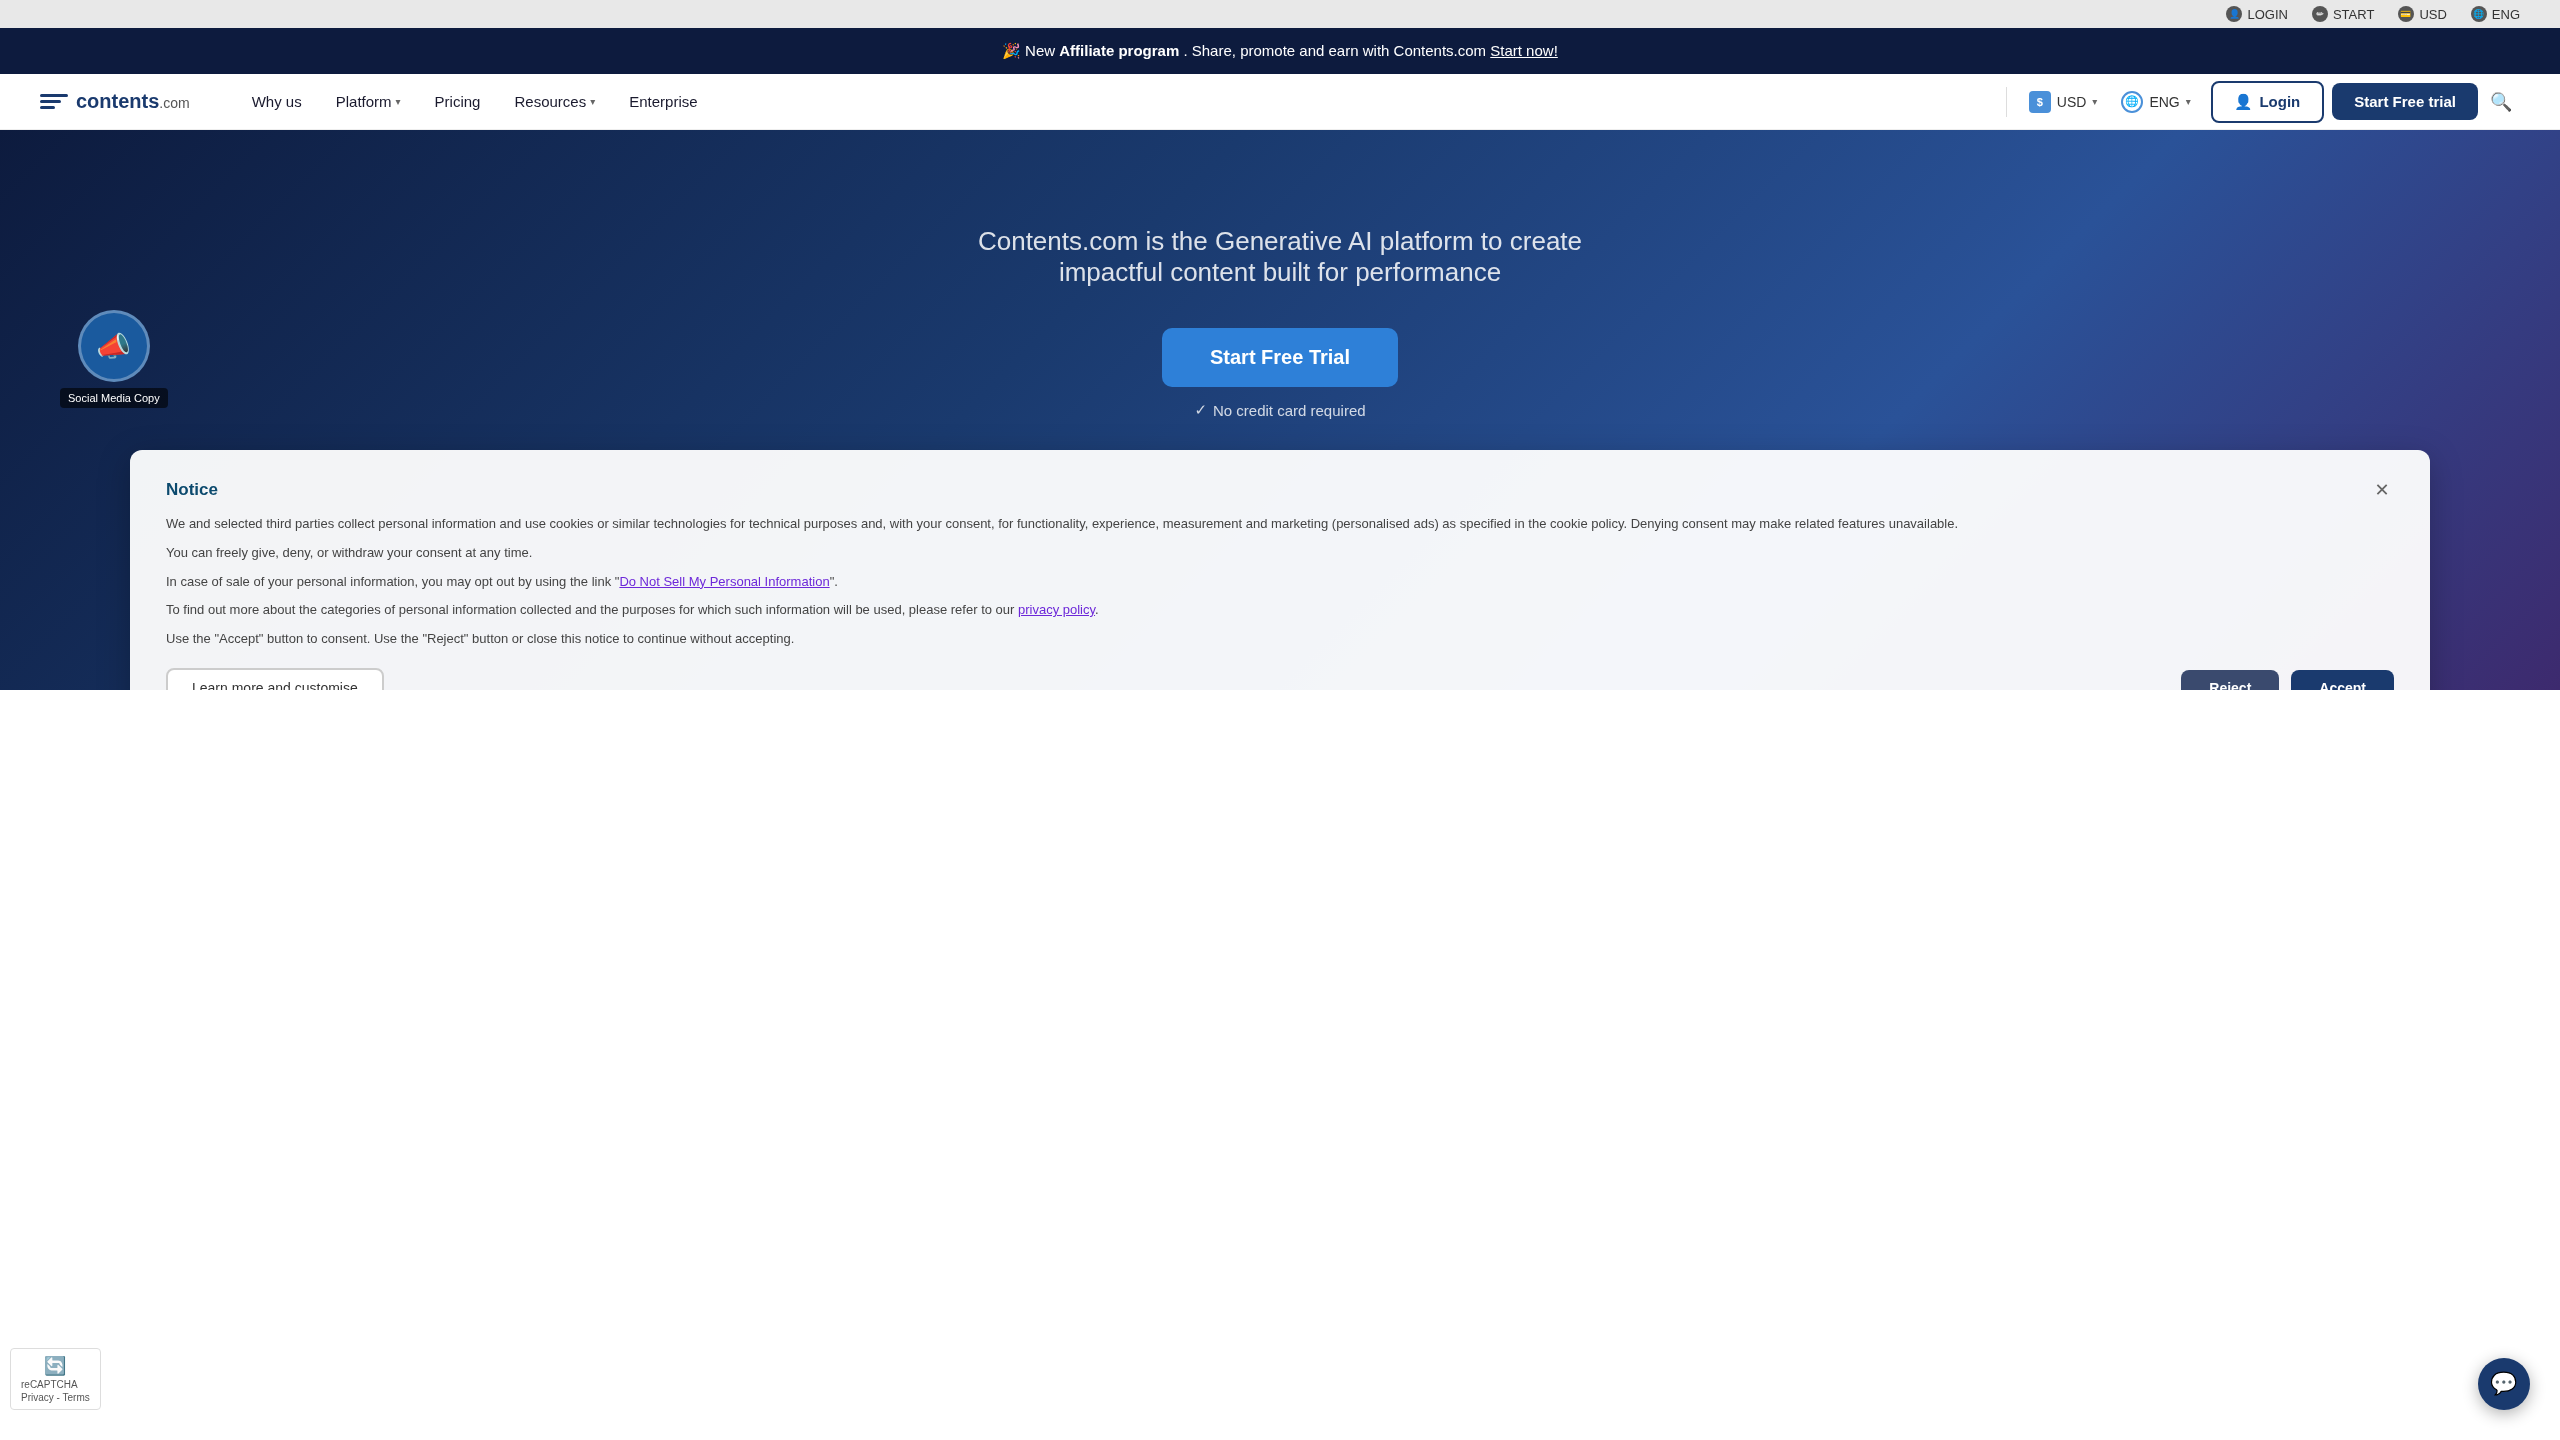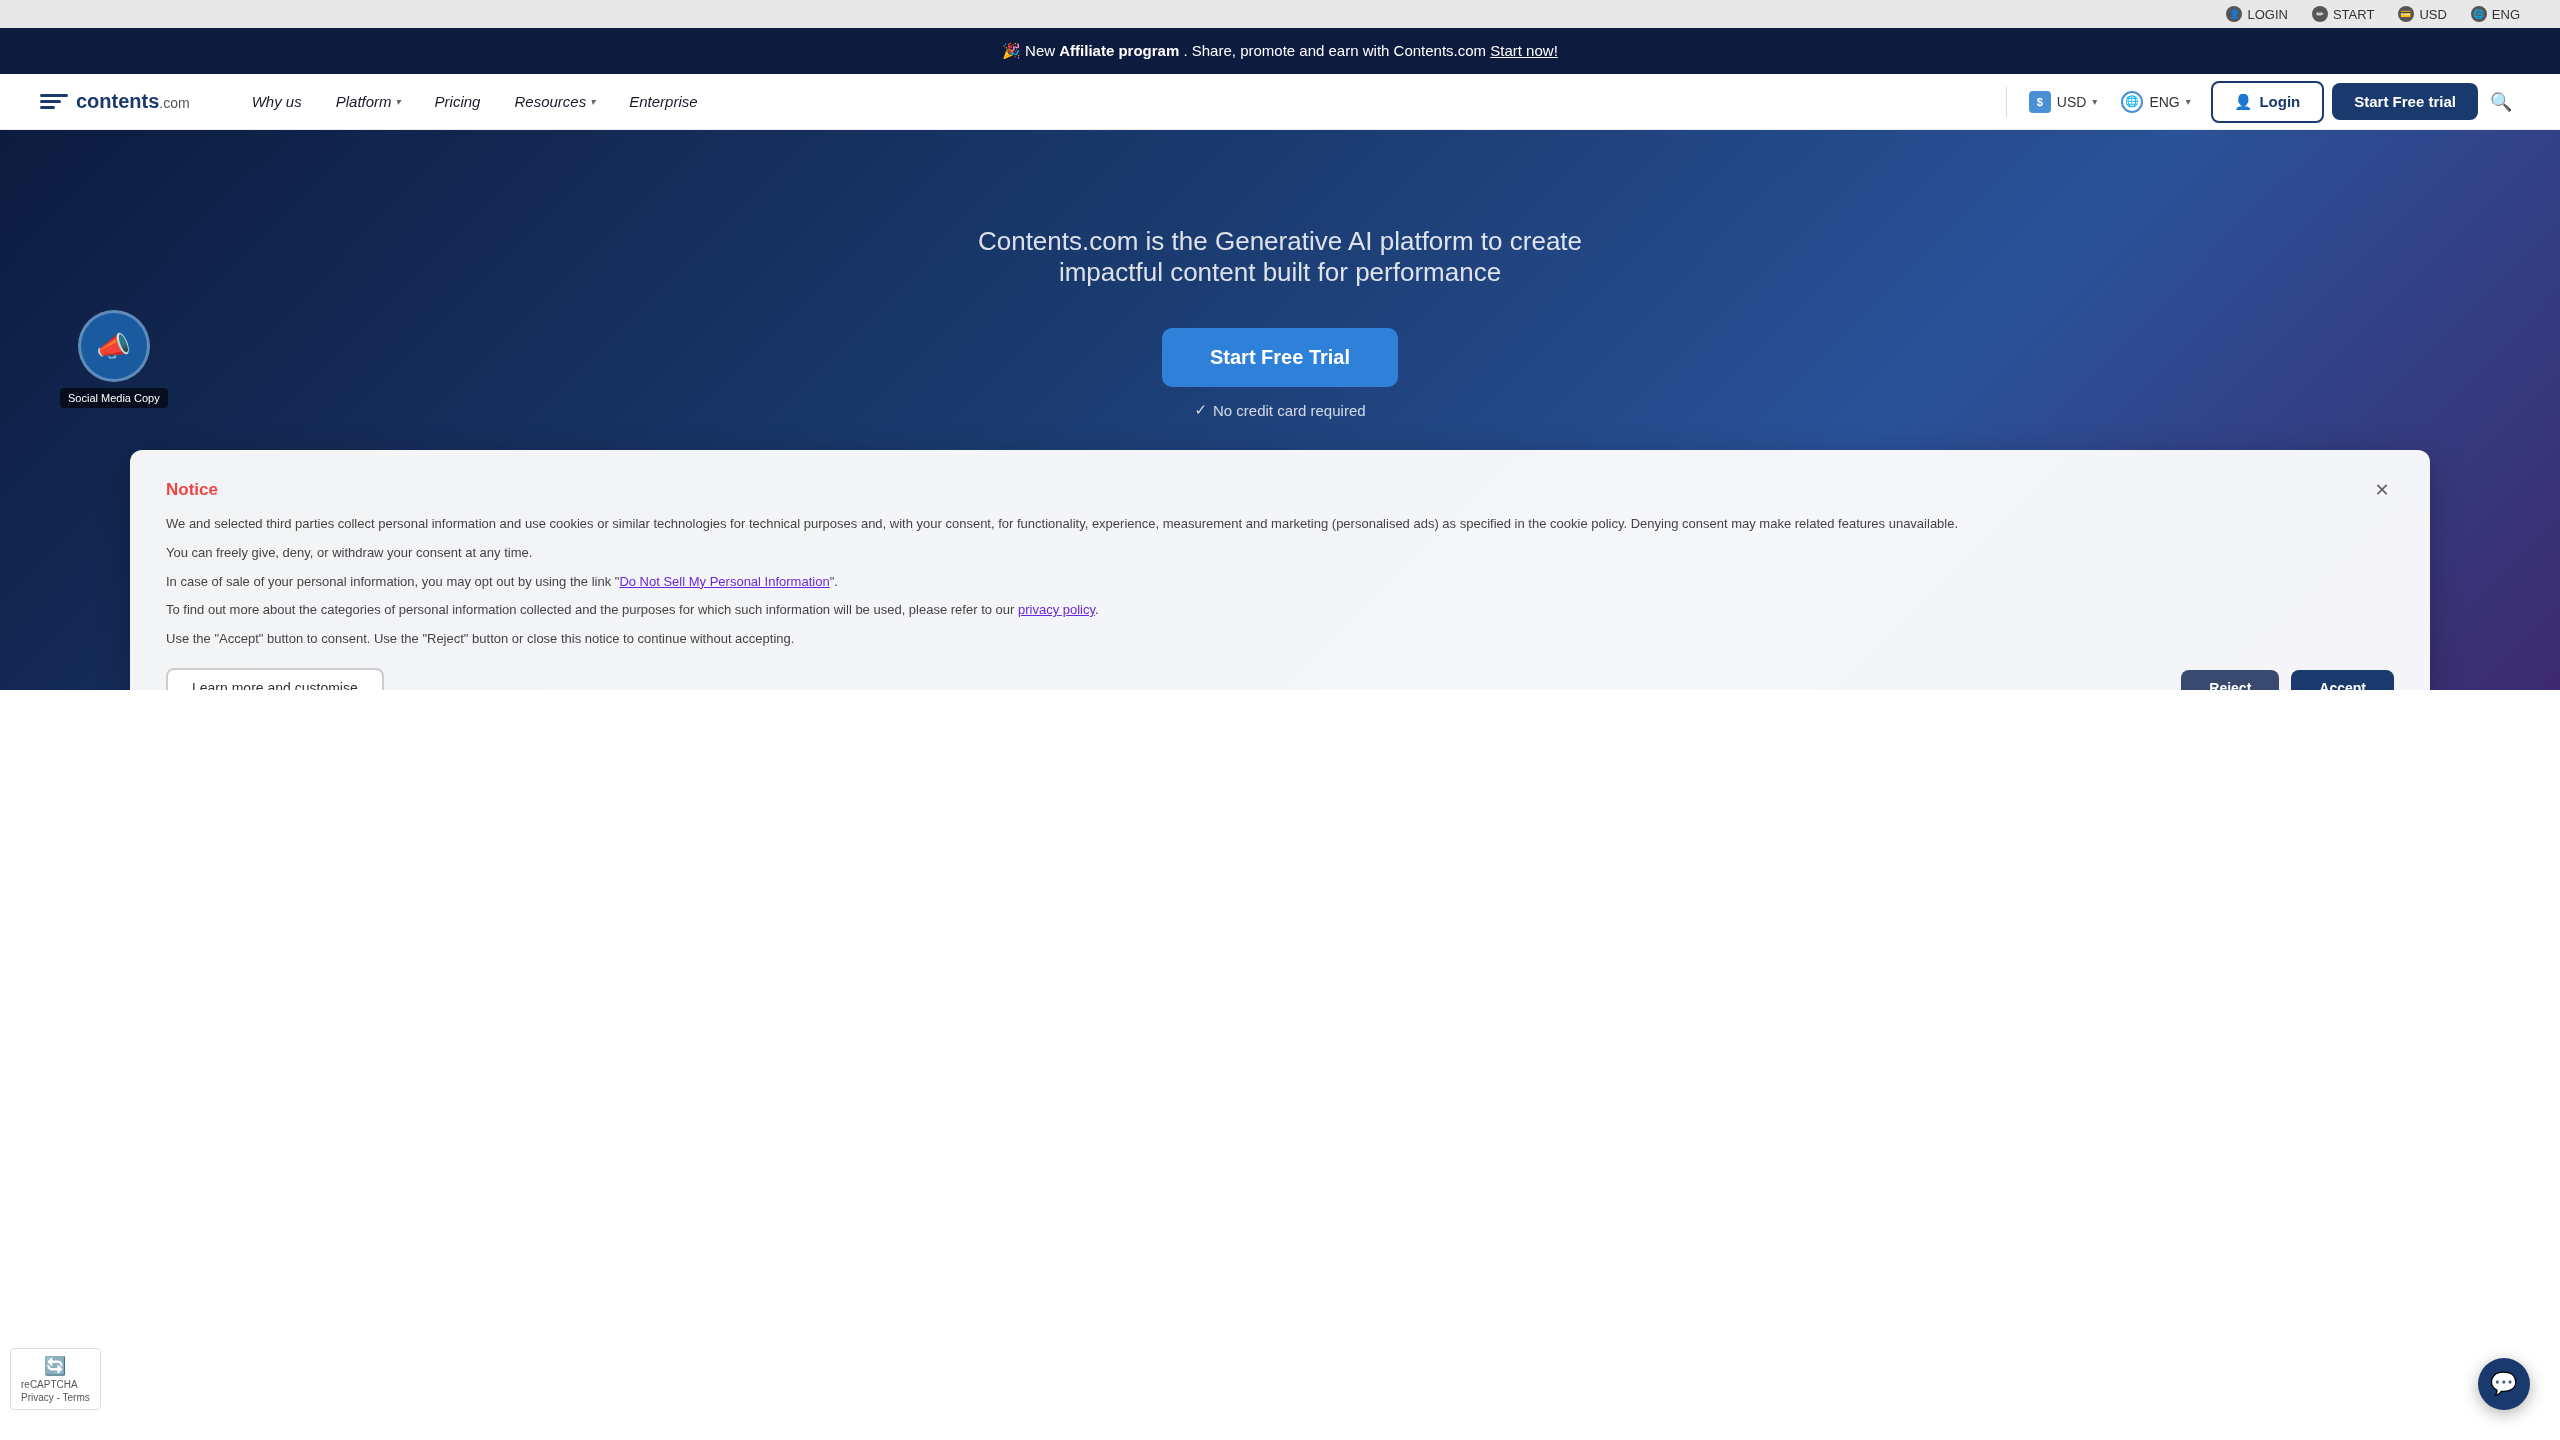--- a/index.html
+++ b/index.html
@@ -96,21 +96,20 @@
     .nav-link {
       padding: 8px 14px;
       font-size: 15px;
       color: #1a1a2e;
       cursor: pointer;
       border-radius: 6px;
       display: flex;
       align-items: center;
       gap: 4px;
       white-space: nowrap;
-      font-style: italic;
     }
     .chevron {
       font-size: 10px;
       color: #666;
     }
     .nav-divider {
       width: 1px;
       height: 30px;
       background: #ddd;
       margin: 0 10px;
@@ -267,21 +266,21 @@
     }
     .consent-header {
       display: flex;
       justify-content: space-between;
       align-items: center;
       margin-bottom: 12px;
     }
     .consent-title {
       font-size: 17px;
       font-weight: 700;
-      color: #ef4444;
+      color: #0c4a6e;
     }
     .consent-close {
       width: 24px;
       height: 24px;
       border: none;
       background: none;
       cursor: pointer;
       font-size: 18px;
       color: #666;
       display: flex;

